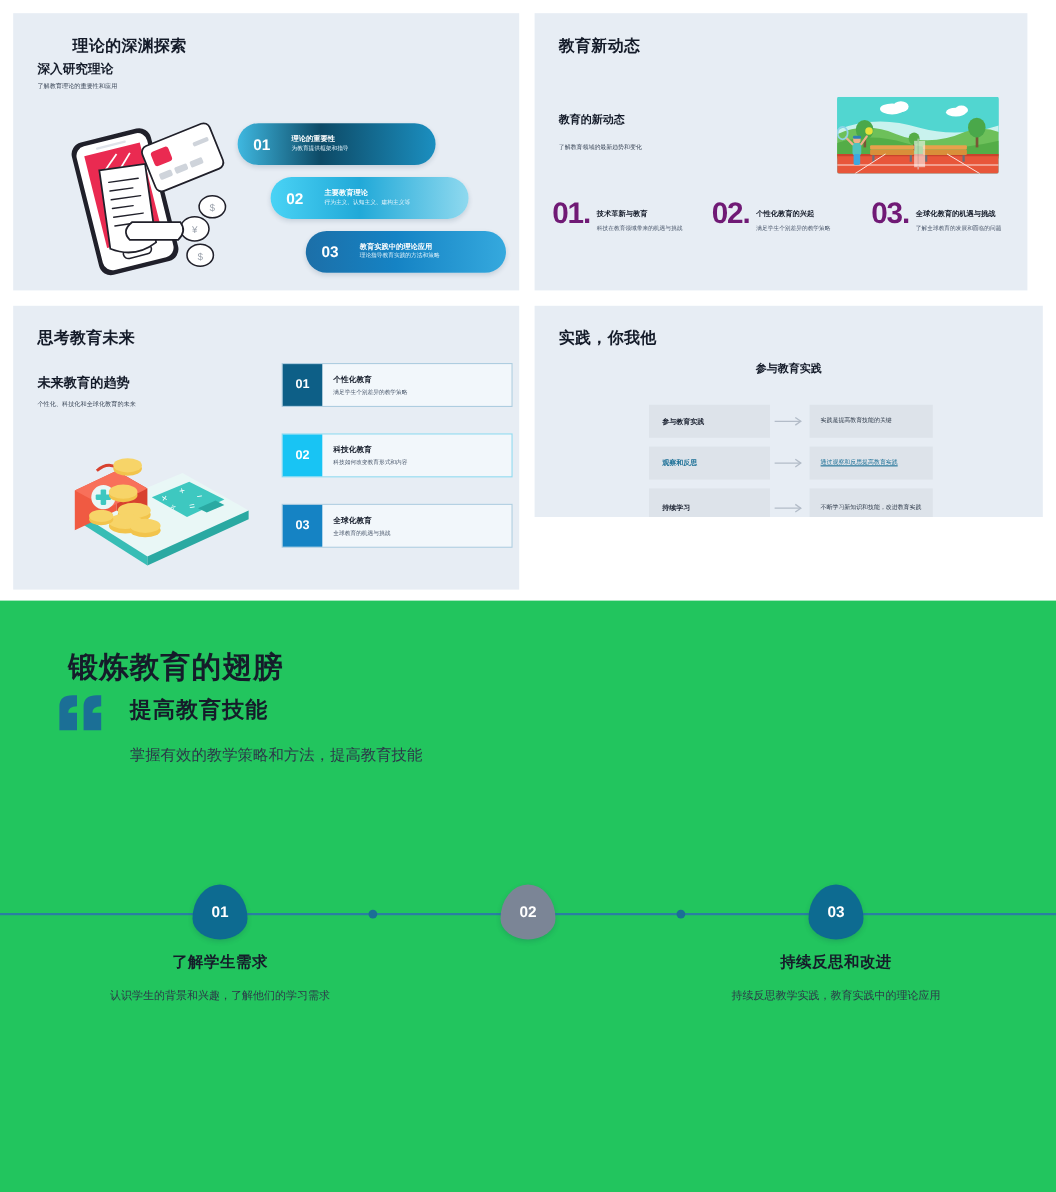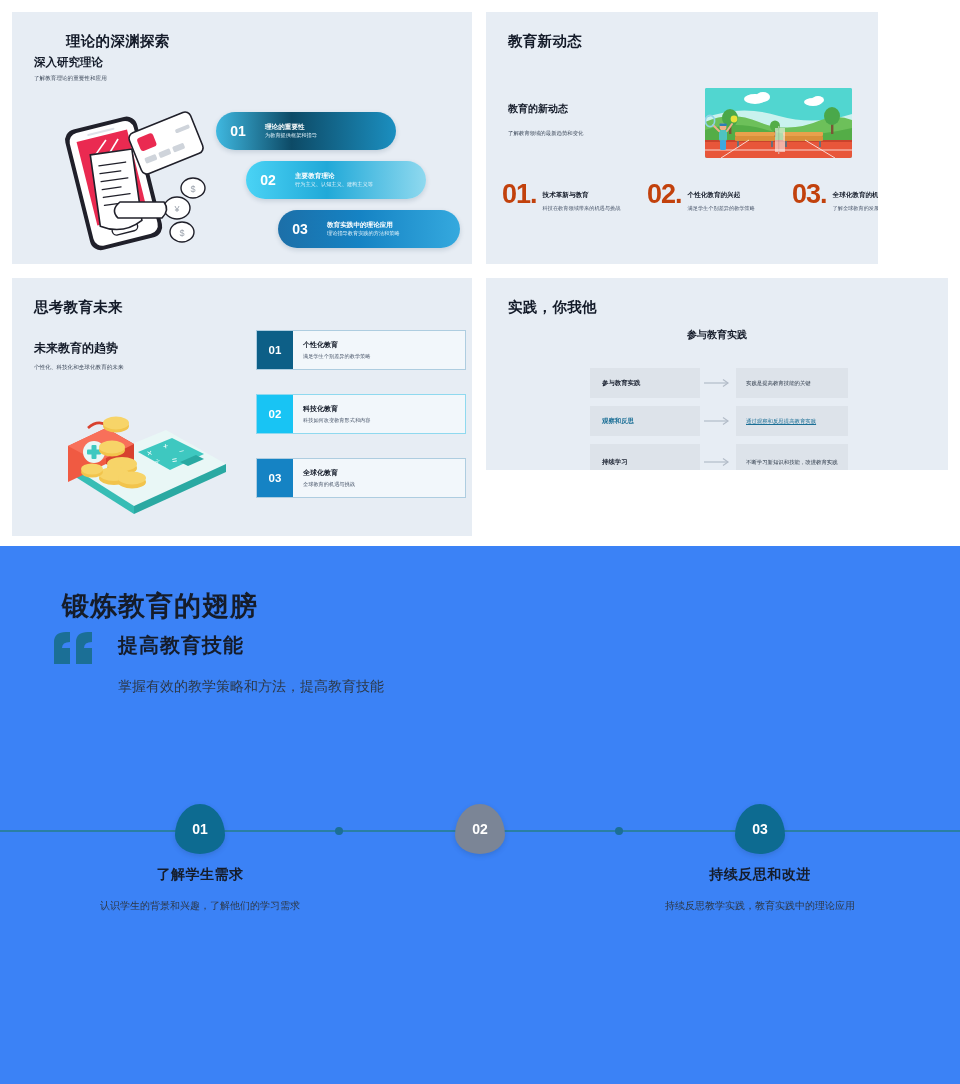--- a/index.html
+++ b/index.html
@@ -50,38 +50,38 @@
     line-height: 38px;
   }
   .pill .txt { padding-left: 5px; }
   .pill .t1 { font-size: 6.6px; font-weight: bold; color: #ffffff; line-height: 1.35; }
   .pill .t2 { font-size: 5.2px; color: #e3f3fb; line-height: 1.35; margin-top: 1px; }
   #pill1 { left: 8px;  top: 0px;  width: 180px; background: linear-gradient(90deg,#3fb8e0 0%,#0d4a66 42%,#1b8fc0 100%); }
   #pill2 { left: 38px; top: 49px; width: 180px; background: linear-gradient(90deg,#4ad3f5 0%,#21a9d8 45%,#8fd9ef 100%); }
   #pill3 { left: 70px; top: 98px; width: 182px; background: linear-gradient(90deg,#1c6fa8 0%,#1583c4 45%,#35a9de 100%); }
 
   
-  #p2 { left: 486px; top: 12px; width: 392px; height: 252px; }
+  #p2 { left: 486px; top: 12px; width: 448px; height: 252px; }
   #p2 .panel-title { position: absolute; left: 22px; top: 20px; }
   #p2 .sec-h {
     position: absolute; left: 22px; top: 90px;
     font-size: 10px; font-weight: bold; color: #141b29;
   }
   #p2 .sec-p {
     position: absolute; left: 22px; top: 118px;
     font-size: 5.4px; color: #3b4758;
   }
   .illus-tennis {
     position: absolute; right: 26px; top: 76px; width: 147px; height: 70px;
     border-radius: 2px; overflow: hidden;
   }
   .stat-row { position: absolute; left: 16px; top: 170px; width: 436px; display: flex; }
   .stat { width: 145px; display: flex; align-items: flex-start; }
   .stat .bignum {
-    font-size: 27px; font-weight: bold; color: #c2410c;
+    font-size: 27px; font-weight: bold; color: #701a75;
     line-height: .95; letter-spacing: -1px; flex: 0 0 auto;
   }
   .stat .body { padding-left: 6px; padding-top: 9px; }
   .stat .sh { font-size: 6.6px; font-weight: bold; color: #141b29; line-height: 1.3; }
   .stat .sp { font-size: 5.2px; color: #49566a; line-height: 1.5; margin-top: 5px; }
 
   
   #p3 { left: 12px; top: 278px; width: 460px; height: 258px; }
   #p3 .panel-title { position: absolute; left: 22px; top: 20px; }
   #p3 .sub-h {
@@ -130,21 +130,21 @@
   }
   .fright.link { color: #1b6f96; text-decoration: underline; }
   #p4 .foot {
     position: absolute; left: 0; right: 0; top: 218px; text-align: center;
     font-size: 5.4px; color: #49566a;
   }
 
   
   #hero {
     position: absolute; left: 0; top: 546px; width: 960px; height: 538px;
-    background: #3b82f6;
+    background: #22c55e;
   }
   .hero-title {
     position: absolute; left: 62px; top: 42px;
     font-size: 27px; font-weight: bold; color: #151c2a; letter-spacing: 1px;
   }
   .quote-mark {
     position: absolute; left: 52px; top: 84px; width: 44px; height: 34px;
     color: #1b6f96; font-size: 56px; font-weight: bold; line-height: 1;
     font-family: "Liberation Serif", serif;
   }

